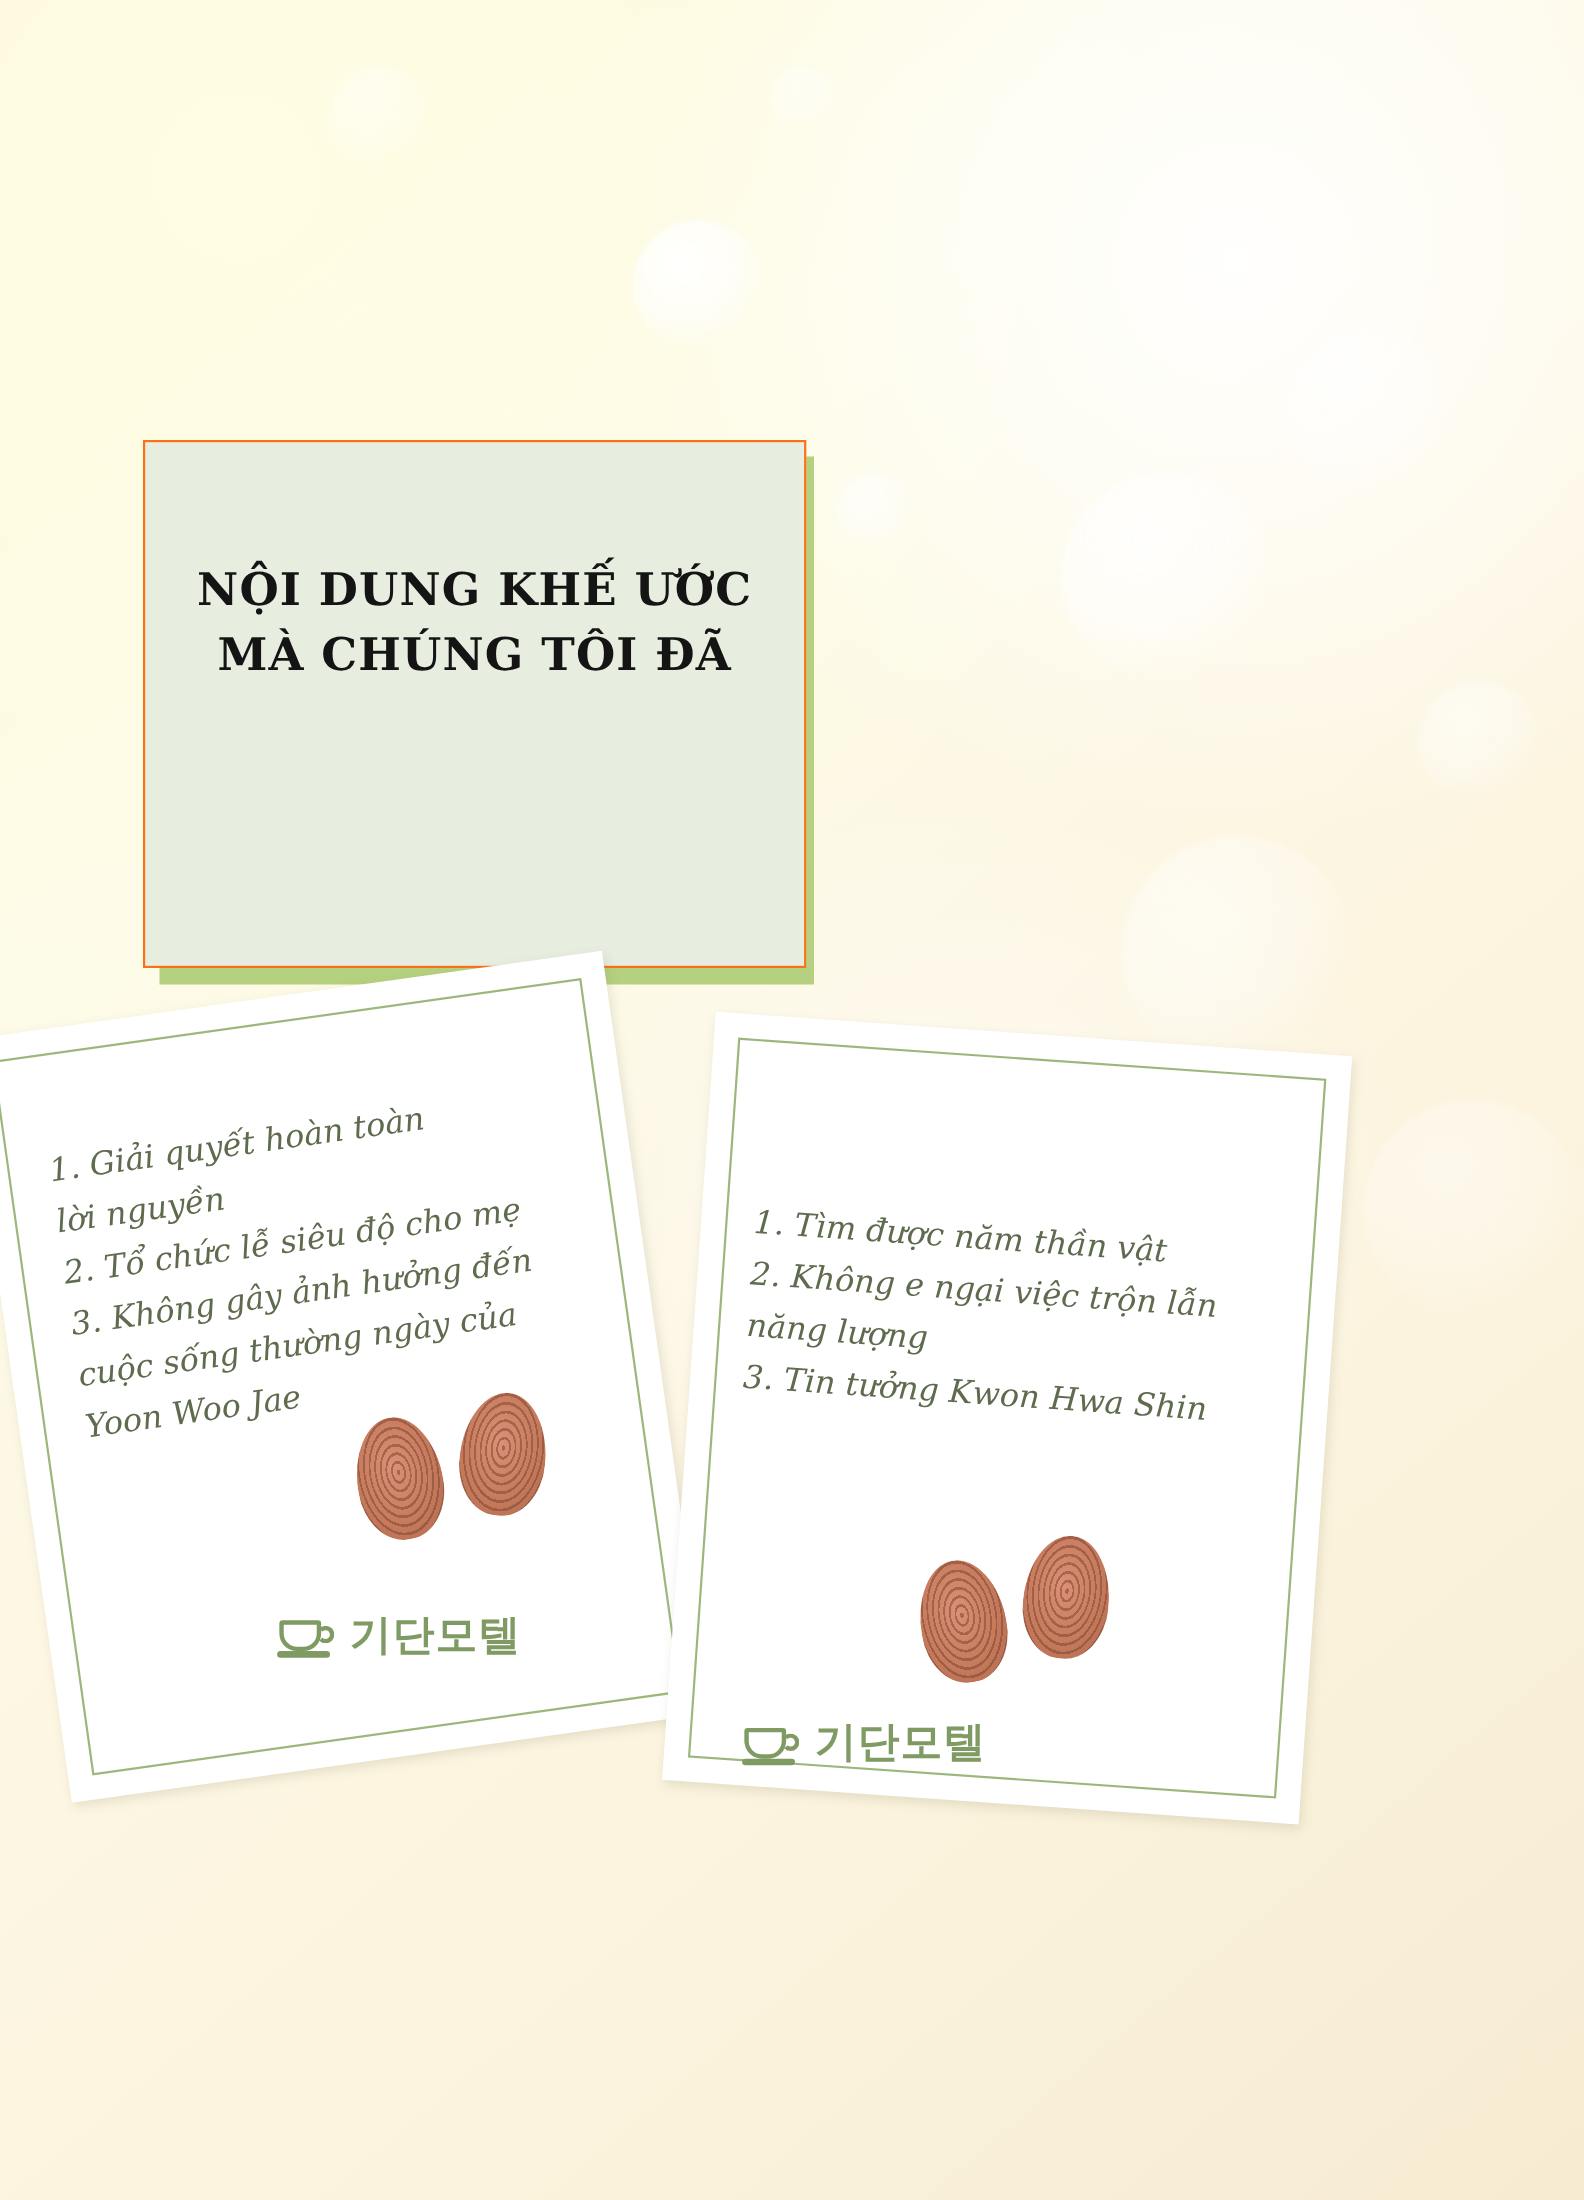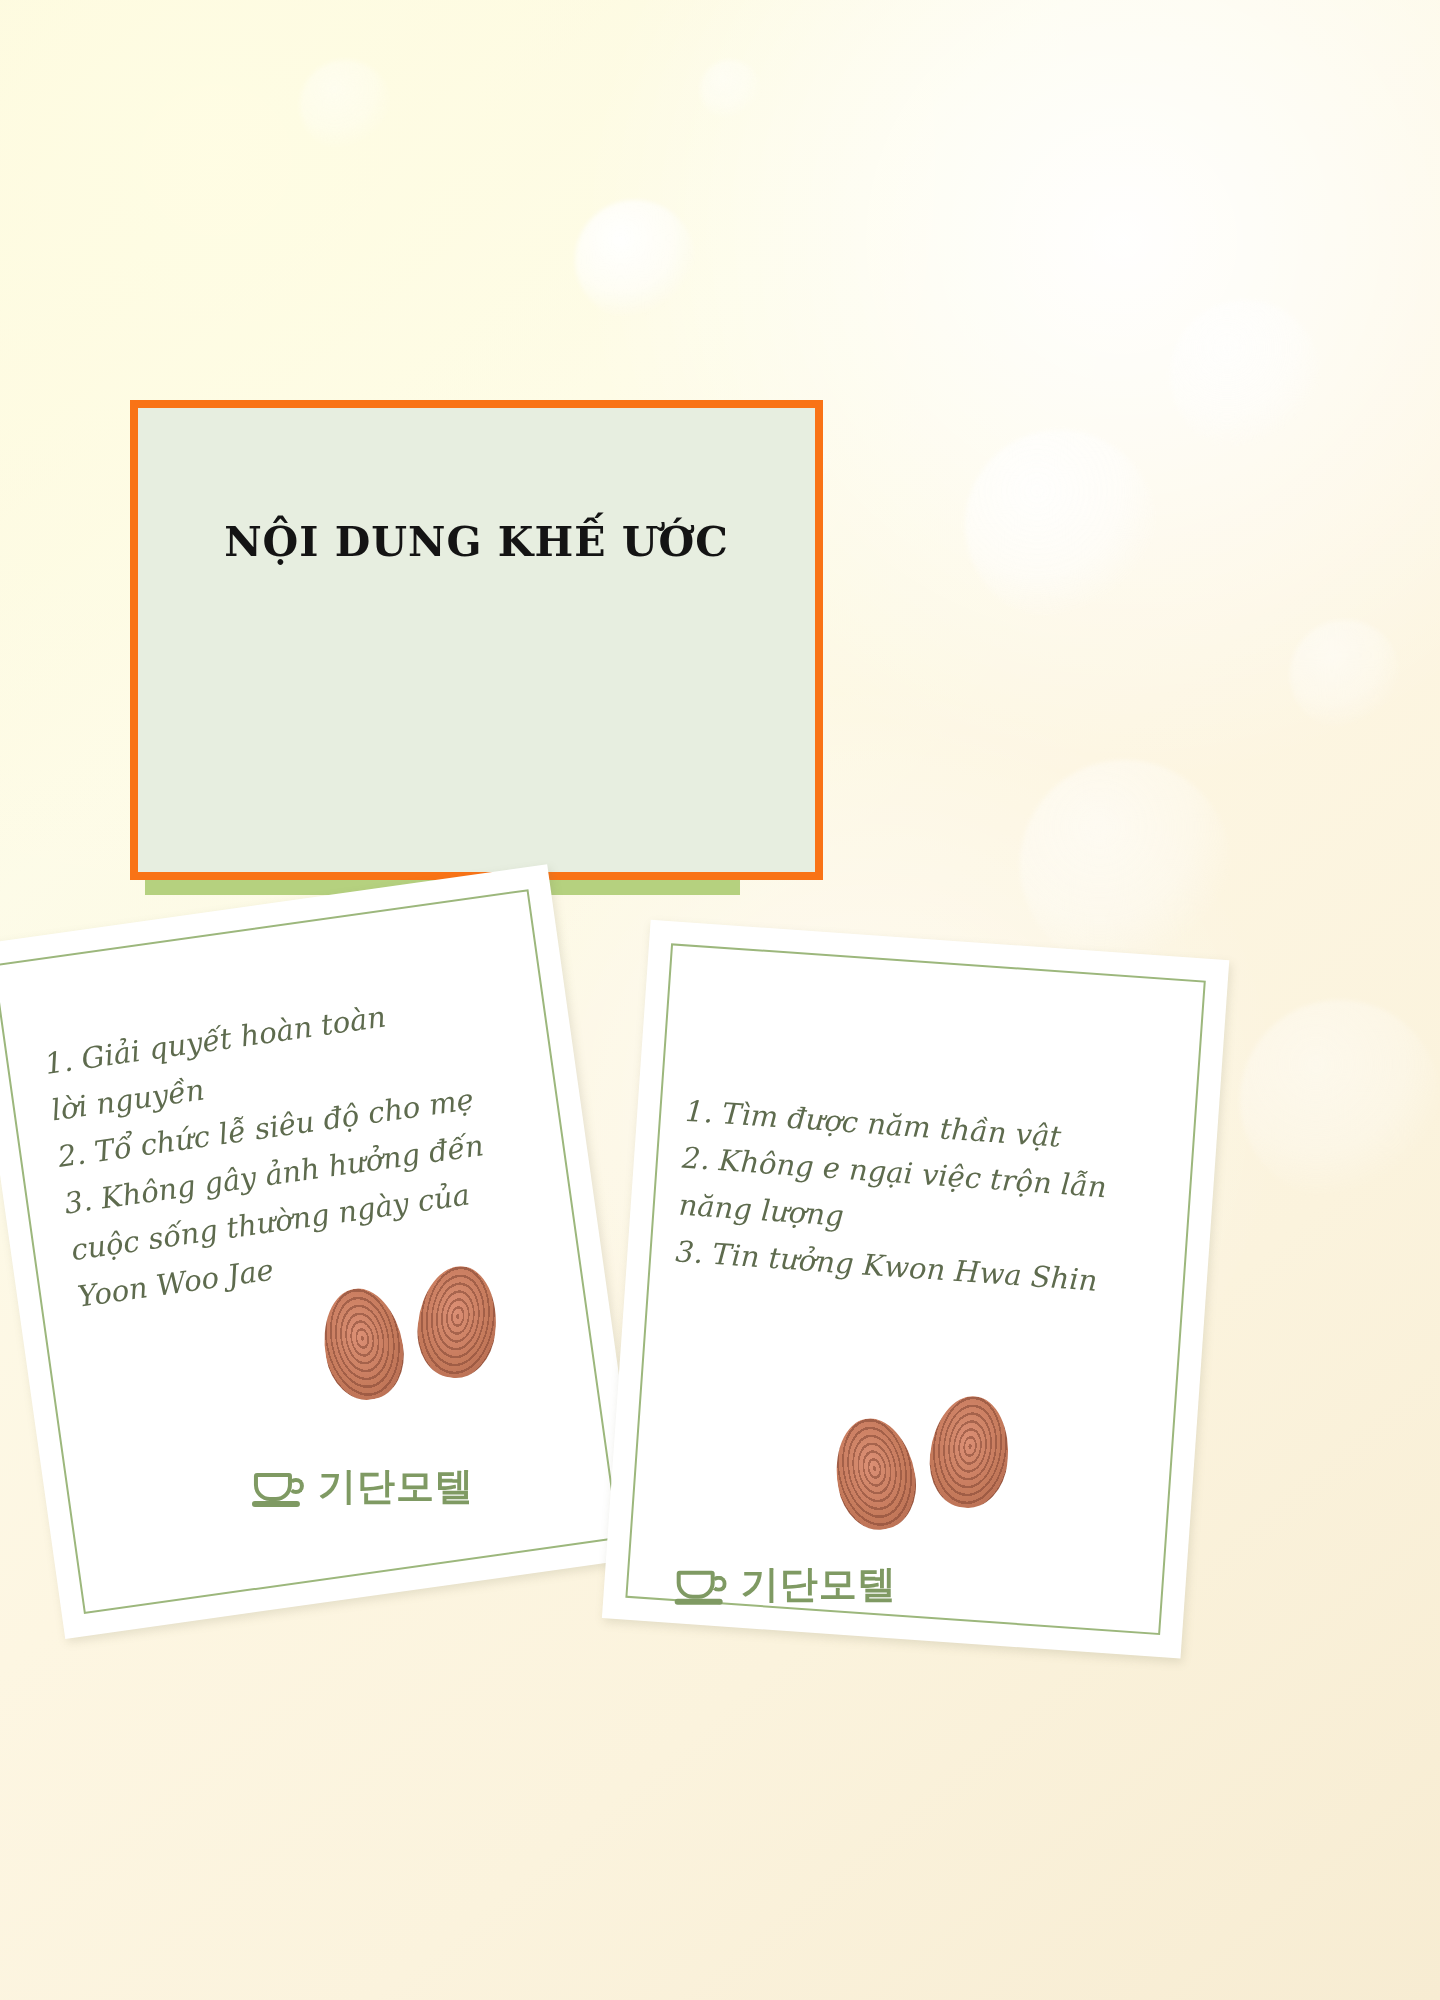--- a/index.html
+++ b/index.html
@@ -49,24 +49,24 @@
     left: 145px;
     top: 415px;
     width: 595px;
     height: 480px;
     background: #b5d17f;
   }
   #title-panel {
     position: absolute;
     left: 130px;
     top: 400px;
-    width: 693px;
+    width: 603px;
     height: 480px;
     background: #e7eee0;
-    border: 8px solid #f97316;
+    border: 2px solid #f97316;
     box-sizing: border-box;
   }
   #title-text {
     position: absolute;
     left: 0;
     right: 0;
     top: 105px;
     text-align: center;
     color: #141414;
     font-family: "DejaVu Serif", serif;
@@ -216,20 +216,21 @@
   <div class="bokeh b8"></div>
   <div class="bokeh b9"></div>
   <div class="bokeh b10"></div>
 </div>
 
 <div id="title-panel-shadow"></div>
 
 <div id="title-panel">
   <div id="title-text">
     <span class="ln">NỘI DUNG KHẾ ƯỚC</span>
+    <span class="ln">MÀ CHÚNG TÔI ĐÃ</span>
   </div>
 </div>
 
 <div class="note" id="note-left">
   <div class="note-inner"></div>
   <div class="note-text">
     <span class="ln">1. Giải quyết hoàn toàn</span>
     <span class="ln">lời nguyền</span>
     <span class="ln">2. Tổ chức lễ siêu độ cho mẹ</span>
     <span class="ln">3. Không gây ảnh hưởng đến</span>

